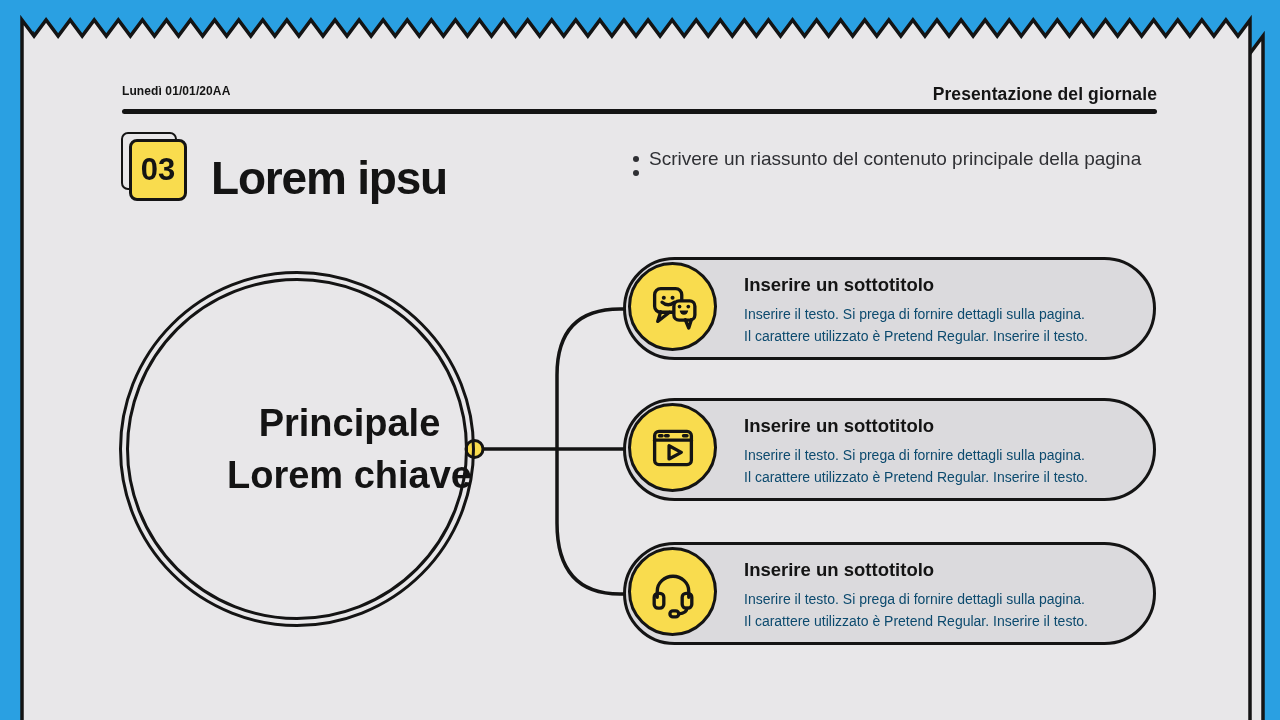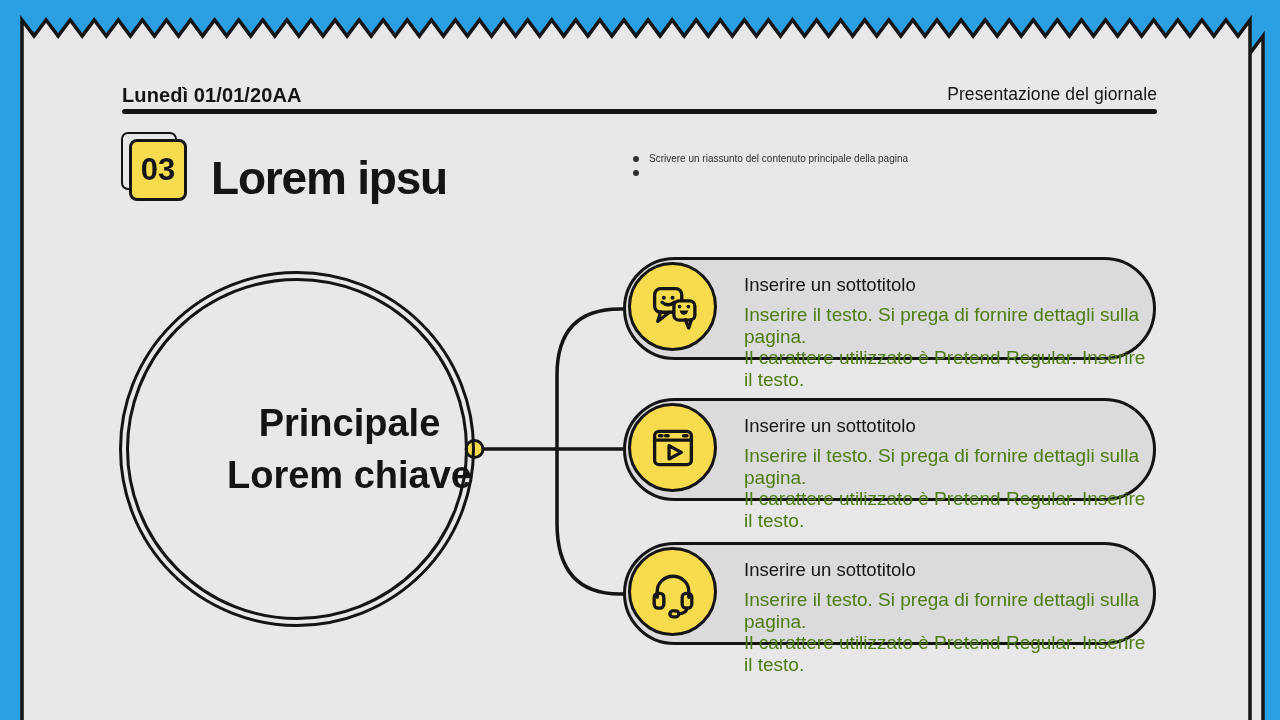--- a/index.html
+++ b/index.html
@@ -6,49 +6,49 @@
   .stage{
     position:relative;width:1280px;height:720px;overflow:hidden;
     background:#2AA0E2;
     font-family:"Liberation Sans","DejaVu Sans",sans-serif;
     color:#141414;
   }
   .bg-svg{position:absolute;left:0;top:0;width:1280px;height:720px;}
   .layer{position:absolute;left:0;top:0;width:1280px;height:720px;}
 
   
-  .hdr-date{position:absolute;left:122px;top:84px;font-size:20px;font-weight:700;letter-spacing:.1px;}
-  .hdr-right{position:absolute;right:123px;top:84px;font-size:17.5px;font-weight:400;letter-spacing:.1px;margin-left:12px;}
+  .hdr-date{position:absolute;left:122px;top:84px;font-size:12px;font-weight:700;letter-spacing:.1px;}
+  .hdr-right{position:absolute;right:123px;top:84px;font-size:17.5px;font-weight:700;letter-spacing:.1px;margin-left:12px;}
   .hdr-rule{position:absolute;left:122px;top:109px;width:1035px;height:4.5px;background:#141414;border-radius:3px;}
 
   
   .badge-back{position:absolute;left:121px;top:132px;width:52px;height:54px;border:2.5px solid #141414;border-radius:7px;background:#E8E7E9;}
   .badge{position:absolute;left:129px;top:139px;width:52px;height:56px;border:3px solid #141414;border-radius:8px;background:#F9DC4E;
          display:flex;align-items:center;justify-content:center;font-size:31px;font-weight:700;}
   .page-title{position:absolute;left:211px;top:151px;font-size:46px;font-weight:700;letter-spacing:-1.2px;}
 
   
   .bullets{position:absolute;left:633px;top:148px;margin:0;padding:0;list-style:none;}
-  .bullets li{font-size:10px;line-height:22px;color:#2F3034;display:flex;align-items:center;}
+  .bullets li{font-size:19px;line-height:22px;color:#2F3034;display:flex;align-items:center;}
   .bullets li .dot{width:6px;height:6px;border-radius:50%;background:#2F3034;margin-right:10px;flex:0 0 auto;}
 
   
   .kw-circle{position:absolute;left:119px;top:271px;width:350px;height:350px;border:3.5px solid #141414;border-radius:50%;
              display:flex;align-items:center;justify-content:flex-end;text-align:center;}
   .kw-circle::before{content:"";position:absolute;inset:4px;border:3px solid #141414;border-radius:50%;}
   .kw-text{font-size:38px;font-weight:700;line-height:52px;}
 
   
   .card{position:absolute;left:623px;width:527px;height:97px;background:#DBDADD;border:3.5px solid #141414;border-radius:52px;}
   .card.c1{top:257px;} .card.c2{top:398px;} .card.c3{top:542px;}
   .icon-circle{position:absolute;left:2px;top:2px;width:83px;height:83px;border:3.5px solid #141414;border-radius:50%;background:#F9DC4E;
                display:flex;align-items:center;justify-content:center;}
   .icon-circle svg{width:56px;height:56px;}
-  .card-title{position:absolute;left:118px;top:14px;font-size:18.5px;font-weight:400;}
-  .card-body{position:absolute;left:118px;top:44px;font-size:19px;line-height:21.5px;color:#4d7c0f;}
+  .card-title{position:absolute;left:118px;top:14px;font-size:18.5px;font-weight:700;}
+  .card-body{position:absolute;left:118px;top:44px;font-size:14px;line-height:21.5px;color:#0c4a6e;}
 
   .ic{stroke:#141414;stroke-width:3.8;fill:none;stroke-linecap:round;stroke-linejoin:round;}
   .ic-fill{fill:#141414;stroke:none;}
   .ic-cover{fill:#F9DC4E;stroke:#141414;stroke-width:3.8;stroke-linejoin:round;}
 </style>
 </head>
 <body>
 
 <div class="stage">
 

